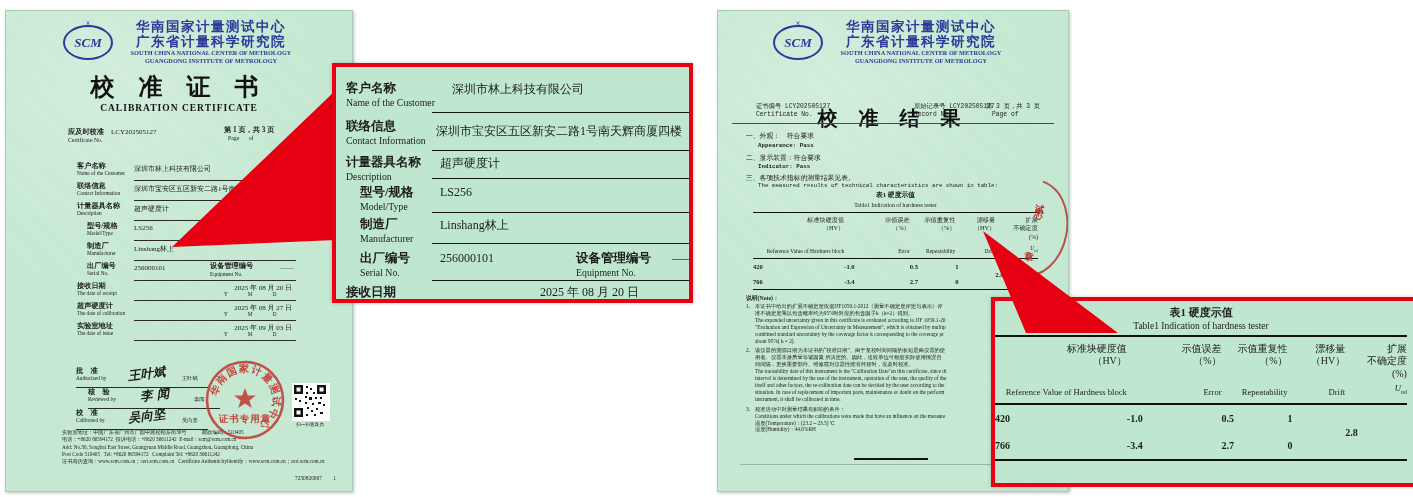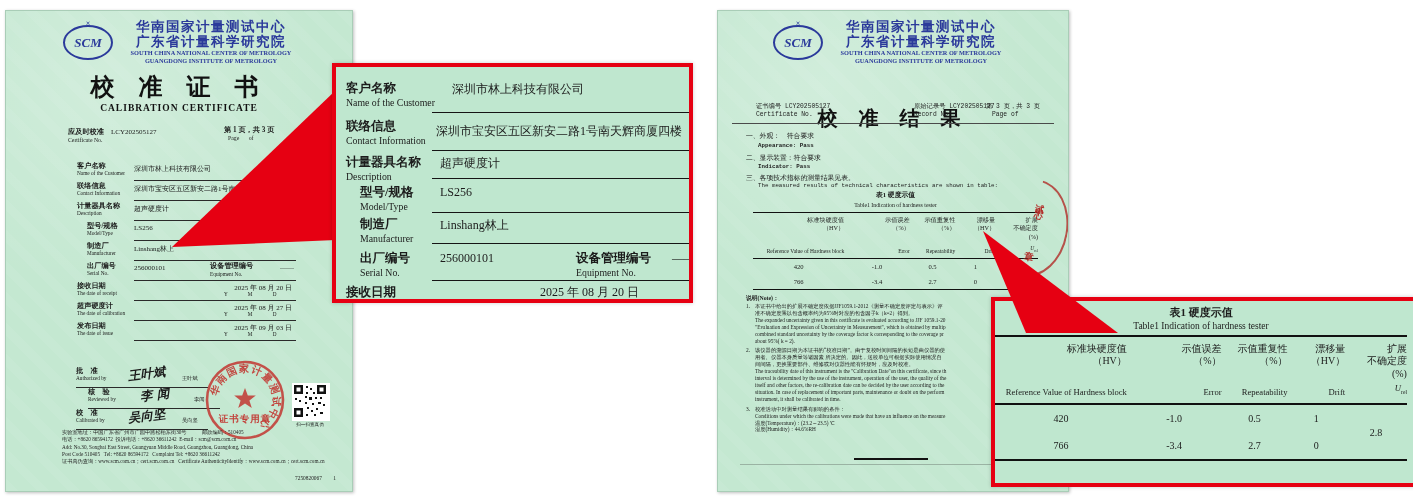--- a/index.html
+++ b/index.html
@@ -64,21 +64,21 @@
   .tt1{text-align:center;font-size:var(--t1);line-height:calc(var(--t1) + 4px);font-weight:bold;white-space:nowrap;}
   .tt2{text-align:center;font-size:var(--t2);line-height:calc(var(--t2) + 3px);white-space:nowrap;}
   .tb-head{display:grid;grid-template-columns:32% 23% 16% 14% 15%;
            border-top:var(--rule) solid #111;border-bottom:var(--rule) solid #111;
            padding:var(--hp) 0;margin-top:2px;}
   .hc{text-align:right;display:flex;flex-direction:column;min-height:var(--hh);}
   .hcn{font-size:var(--fcn);line-height:calc(var(--fcn) + 2.5px);}
   .hen{font-size:var(--fen);line-height:calc(var(--fen) + 2px);margin-top:auto;padding-top:3px;}
   .tb-body{display:grid;grid-template-columns:32% 23% 16% 14% 15%;grid-auto-rows:var(--rh);
            align-items:center;border-bottom:var(--rule) solid #111;}
-  .dc{text-align:center;font-size:var(--fd);}
+  .dc{font-size:var(--fd);font-weight:bold;}
   .tbl-small{--t1:6.8px;--t2:5.8px;--fcn:6.2px;--fen:5.5px;--fd:6.6px;--rh:15px;--rule:1.5px;--hp:3px;--hh:30px;}
   .tbl-big{--t1:11px;--t2:9.5px;--fcn:10px;--fen:8.6px;--fd:10px;--rh:27px;--rule:2.5px;--hp:6px;--hh:48px;}
   
   .noteh{position:absolute;left:28px;top:283px;font-size:5.8px;font-weight:bold;}
   .notes{position:absolute;left:28px;top:292px;width:246px;overflow:hidden;}
   .note{display:flex;margin-bottom:3px;}
   .nn{width:9px;flex:none;font-size:5.4px;line-height:6.9px;}
   .nt{font-size:5.3px;line-height:6.9px;}
   .el1{position:absolute;left:136px;top:447px;width:74px;height:2px;background:#111;}
   .el2{position:absolute;left:22px;top:453px;width:302px;border-top:1px solid #9ab3a3;}
@@ -190,21 +190,21 @@
           <div class="fl-cn">超声硬度计</div>
           <div class="fl-en">The date of calibration</div>
         </div>
       <div class="fvalue">
           <span class="dmain">2025 年 08 月 27 日</span>
           <span class="dsub">Y M D</span>
         </div>
     </div>
     <div class="frow" style="top:310px;">
       <div class="flabel">
-          <div class="fl-cn">发布日期</div>
+          <div class="fl-cn">实验室地址</div>
           <div class="fl-en">The date of issue</div>
         </div>
       <div class="fvalue">
           <span class="dmain">2025 年 09 月 03 日</span>
           <span class="dsub">Y M D</span>
         </div>
     </div>
 
     <div class="srow" style="top:356px;">
       <div class="sl-cn">批　准</div>

